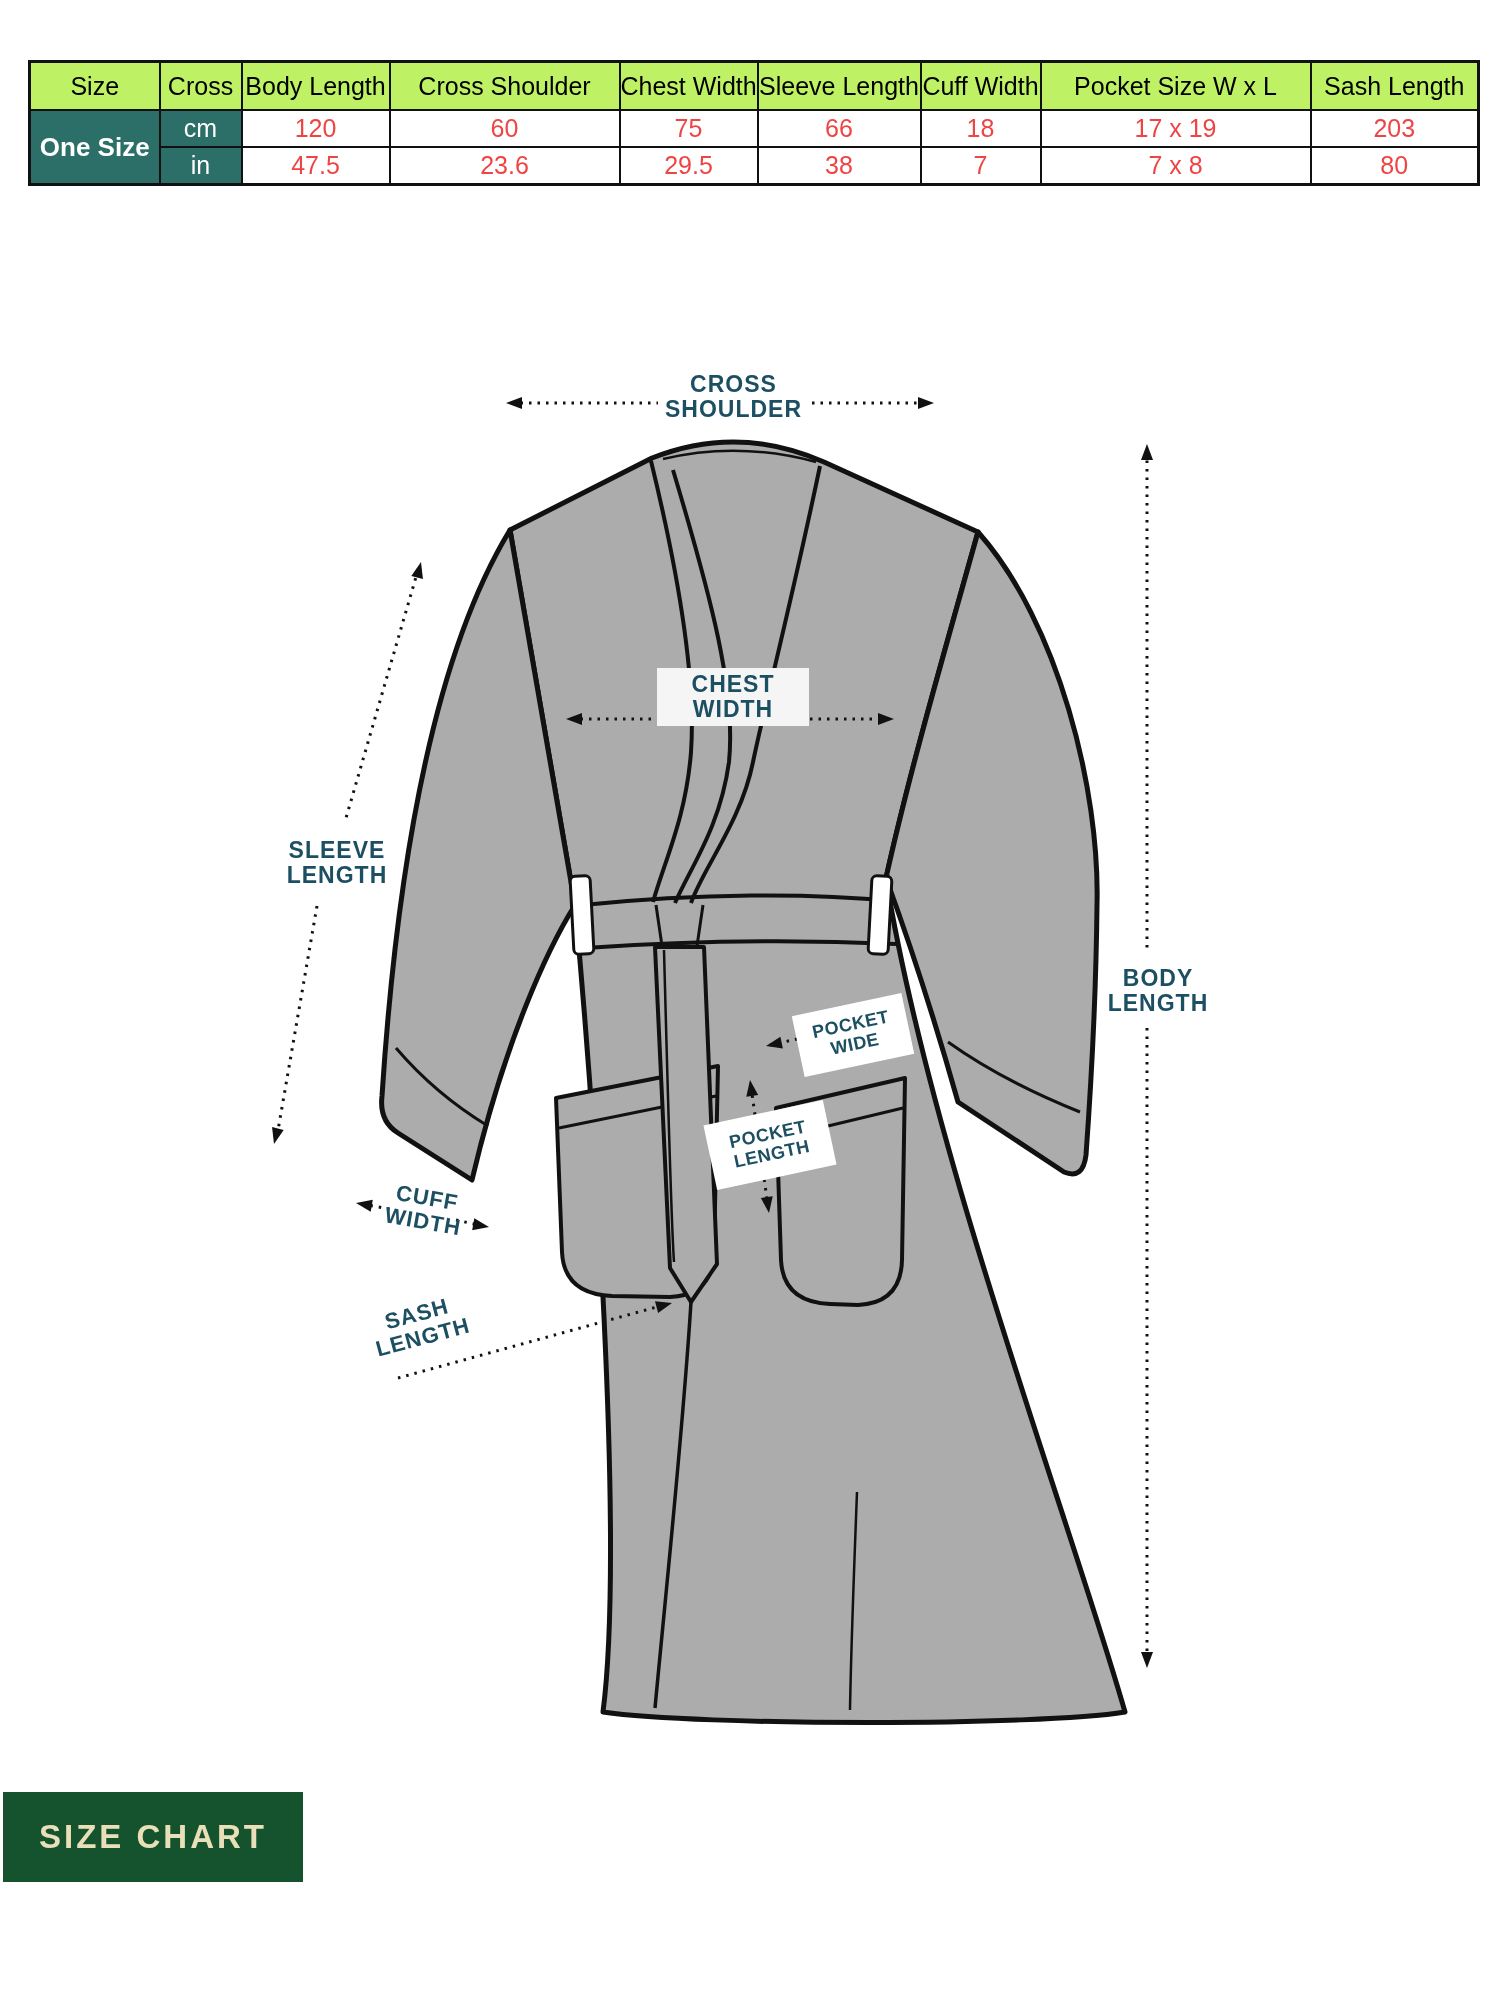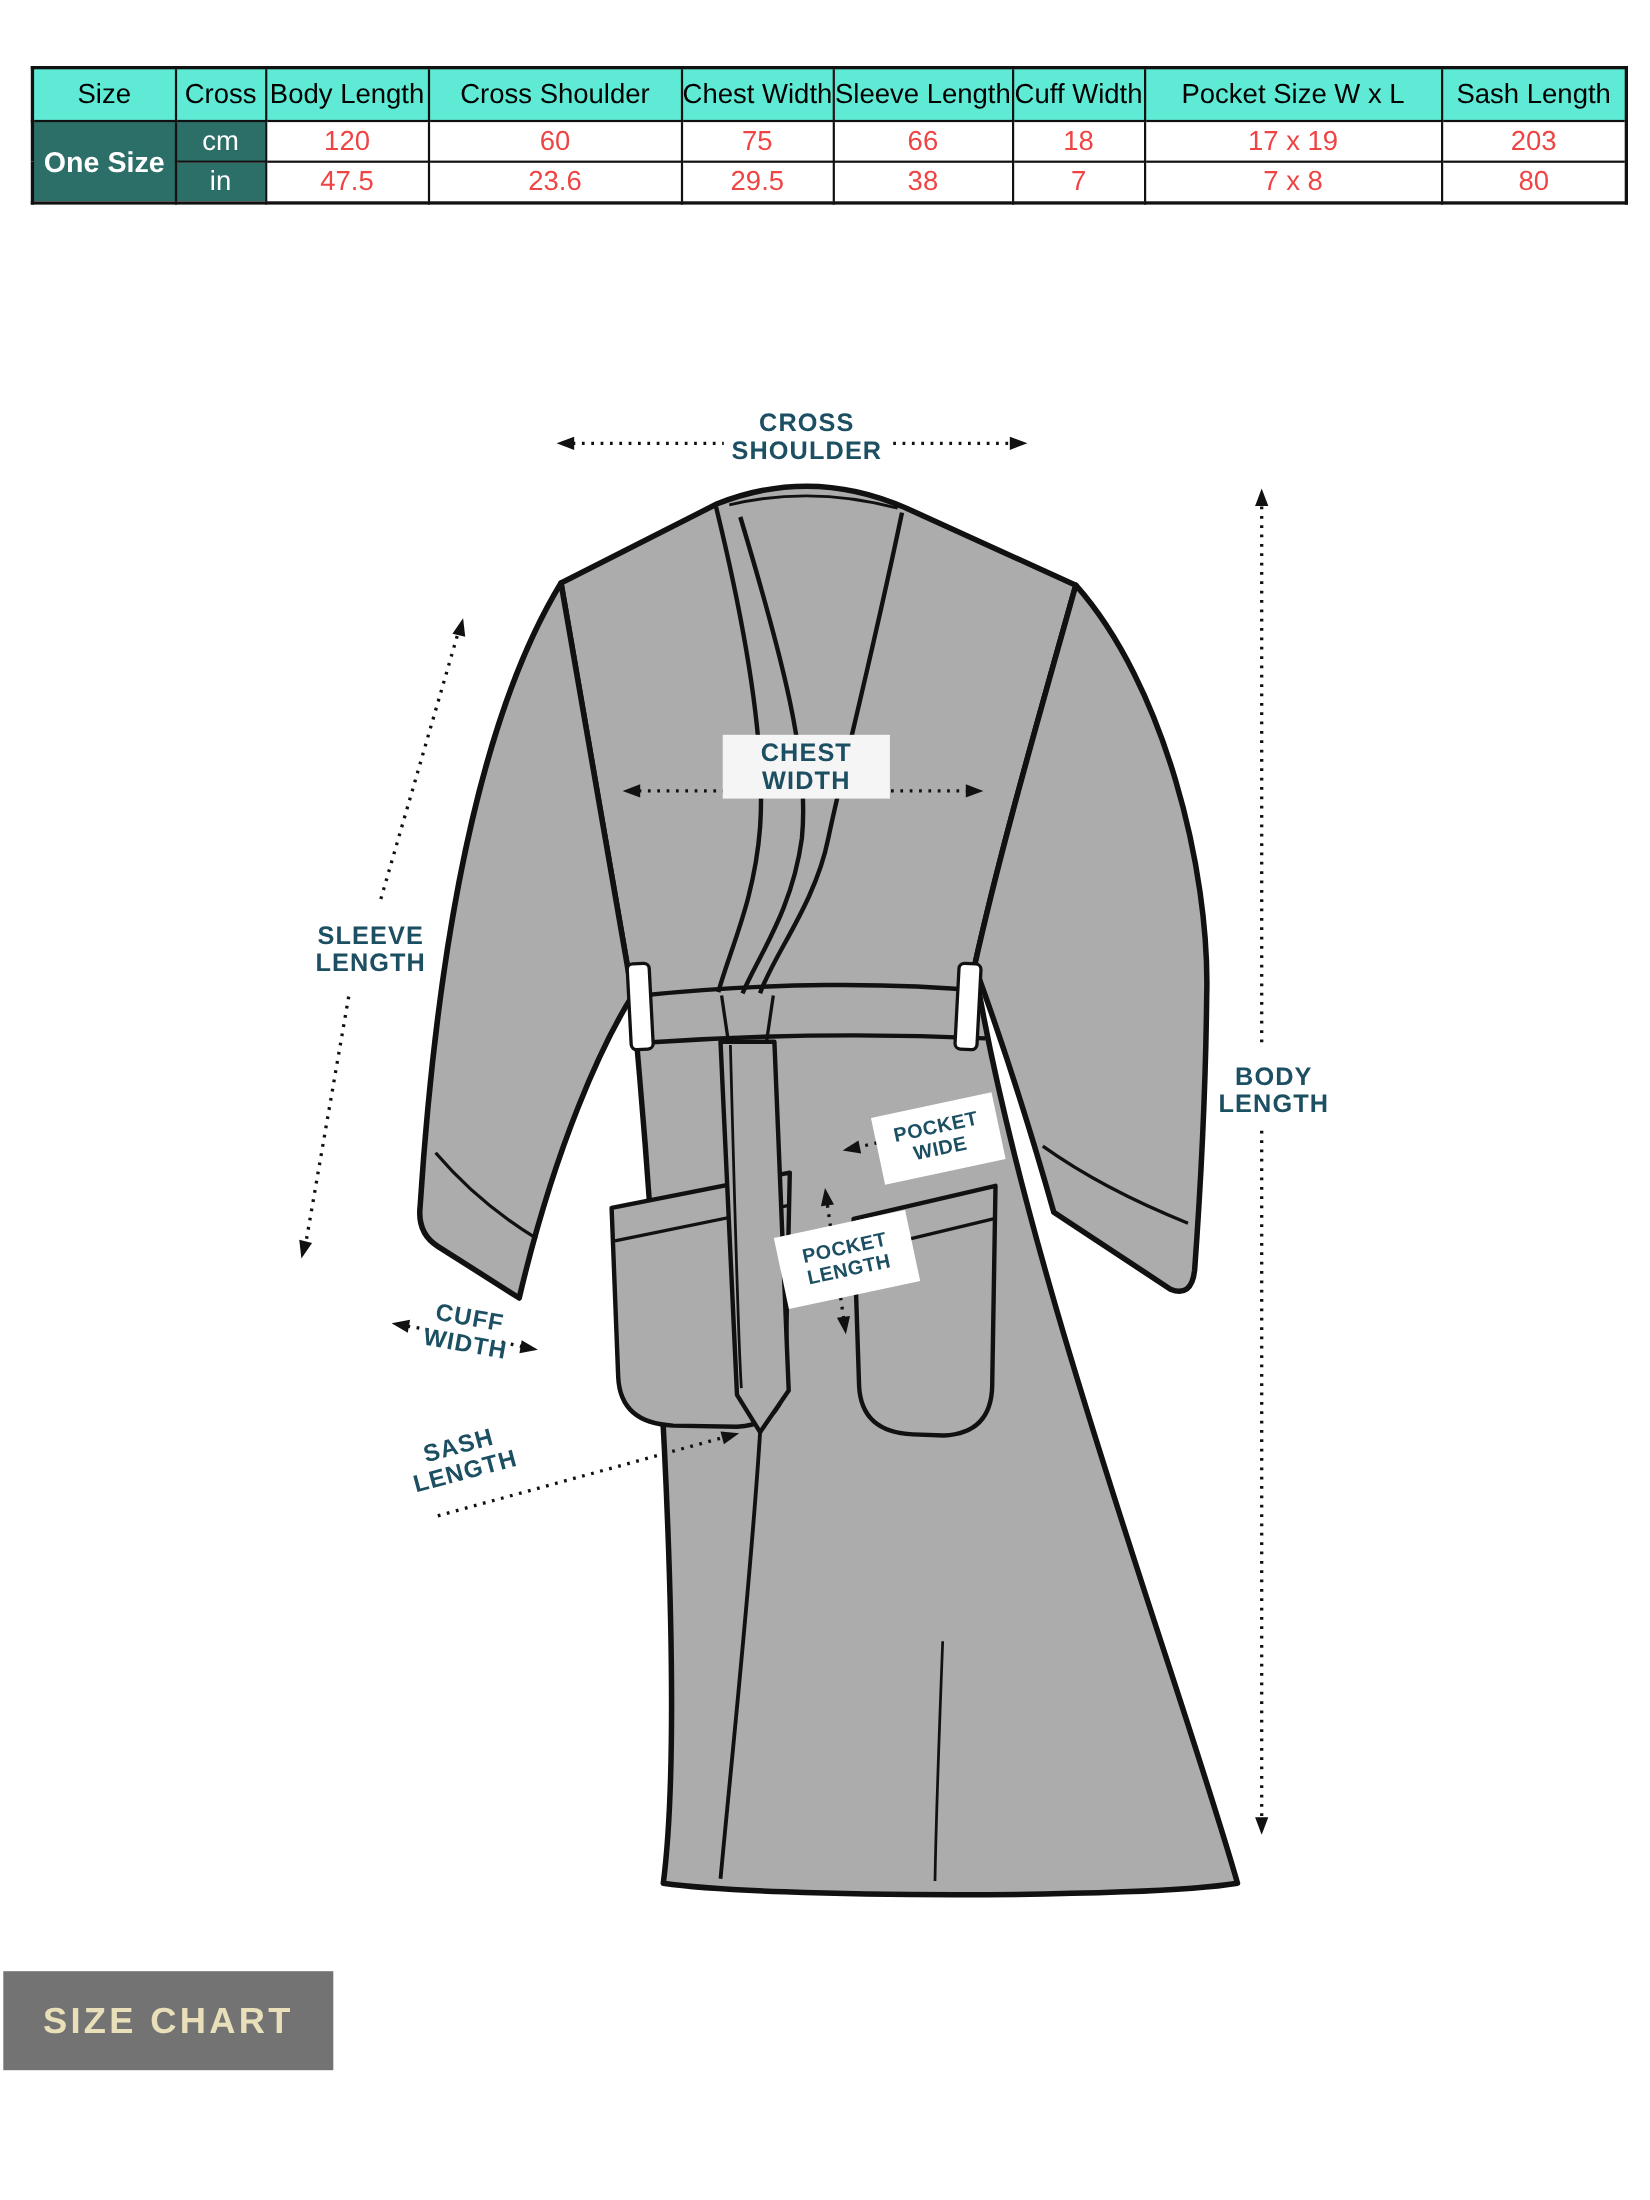--- a/index.html
+++ b/index.html
@@ -1,21 +1,21 @@
 <!DOCTYPE html>
 <html><head>
 <meta charset="utf-8">
 <style>
   html,body{margin:0;padding:0;background:#fff;}
   body{width:1500px;height:2000px;position:relative;font-family:"Liberation Sans",sans-serif;overflow:hidden;}
 
   
   .size-table{position:absolute;left:28px;top:60px;width:1449px;border-collapse:collapse;table-layout:fixed;border:3px solid #111;}
   .size-table th,.size-table td{border:2px solid #111;text-align:center;vertical-align:middle;padding:0;overflow:hidden;white-space:nowrap;}
-  .size-table thead th{background:#5eead4;height:46px;font-size:25px;font-weight:500;color:#000;}
+  .size-table thead th{background:#bef264;height:46px;font-size:25px;font-weight:500;color:#000;}
   .size-table td{font-size:25px;height:35px;color:#ef4444;background:#fff;}
   .size-table td.teal{background:#2b6f68;color:#fff;}
   .size-table td.size-cell{font-size:26px;font-weight:bold;}
 
   
   .diagram-svg{position:absolute;left:0;top:0;width:1500px;height:2000px;}
 
   
   .lbl{position:absolute;color:#1d4f63;font-weight:bold;text-align:center;line-height:1.1;letter-spacing:1px;}
   .lbl span{display:block;}
@@ -28,21 +28,21 @@
   #cross-shoulder-label{left:641px;top:372px;width:185px;font-size:23px;}
   #chest-width-label{left:657px;top:668px;width:152px;height:58px;font-size:23px;}
   #sleeve-length-label{left:252px;top:838px;width:170px;font-size:23px;}
   #body-length-label{left:1080px;top:966px;width:156px;font-size:23px;}
   #pocket-wide-label{left:797px;top:1004px;width:112px;height:62px;font-size:18px;letter-spacing:0.5px;}
   #pocket-length-label{left:709px;top:1112px;width:122px;height:66px;font-size:18px;letter-spacing:0.5px;}
   #cuff-width-label{left:364px;top:1186px;width:122px;font-size:22px;}
   #sash-length-label{left:345px;top:1302px;width:150px;font-size:22px;}
 
   
-  .badge{position:absolute;left:3px;top:1792px;width:300px;height:90px;background:#737373;color:#e9e0b9;
+  .badge{position:absolute;left:3px;top:1792px;width:300px;height:90px;background:#14532d;color:#e9e0b9;
          display:flex;align-items:center;justify-content:center;font-size:33px;font-weight:bold;letter-spacing:3px;}
 </style>
 </head>
 <body>
 
 <table class="size-table">
   <colgroup>
     <col style="width:130px">
       <col style="width:82px">
       <col style="width:148px">

